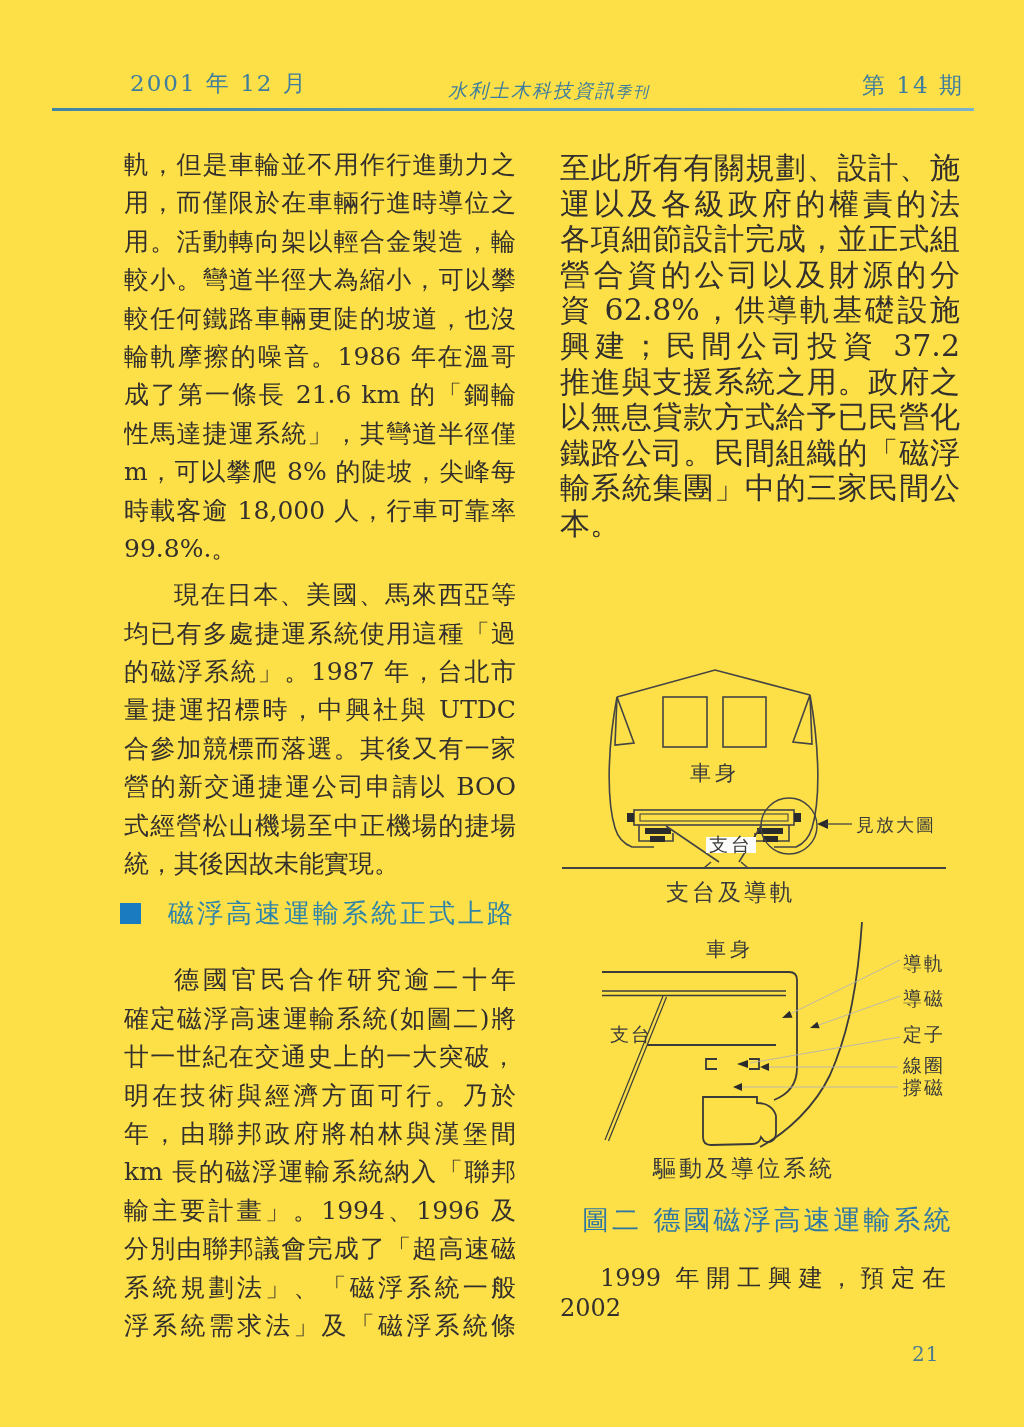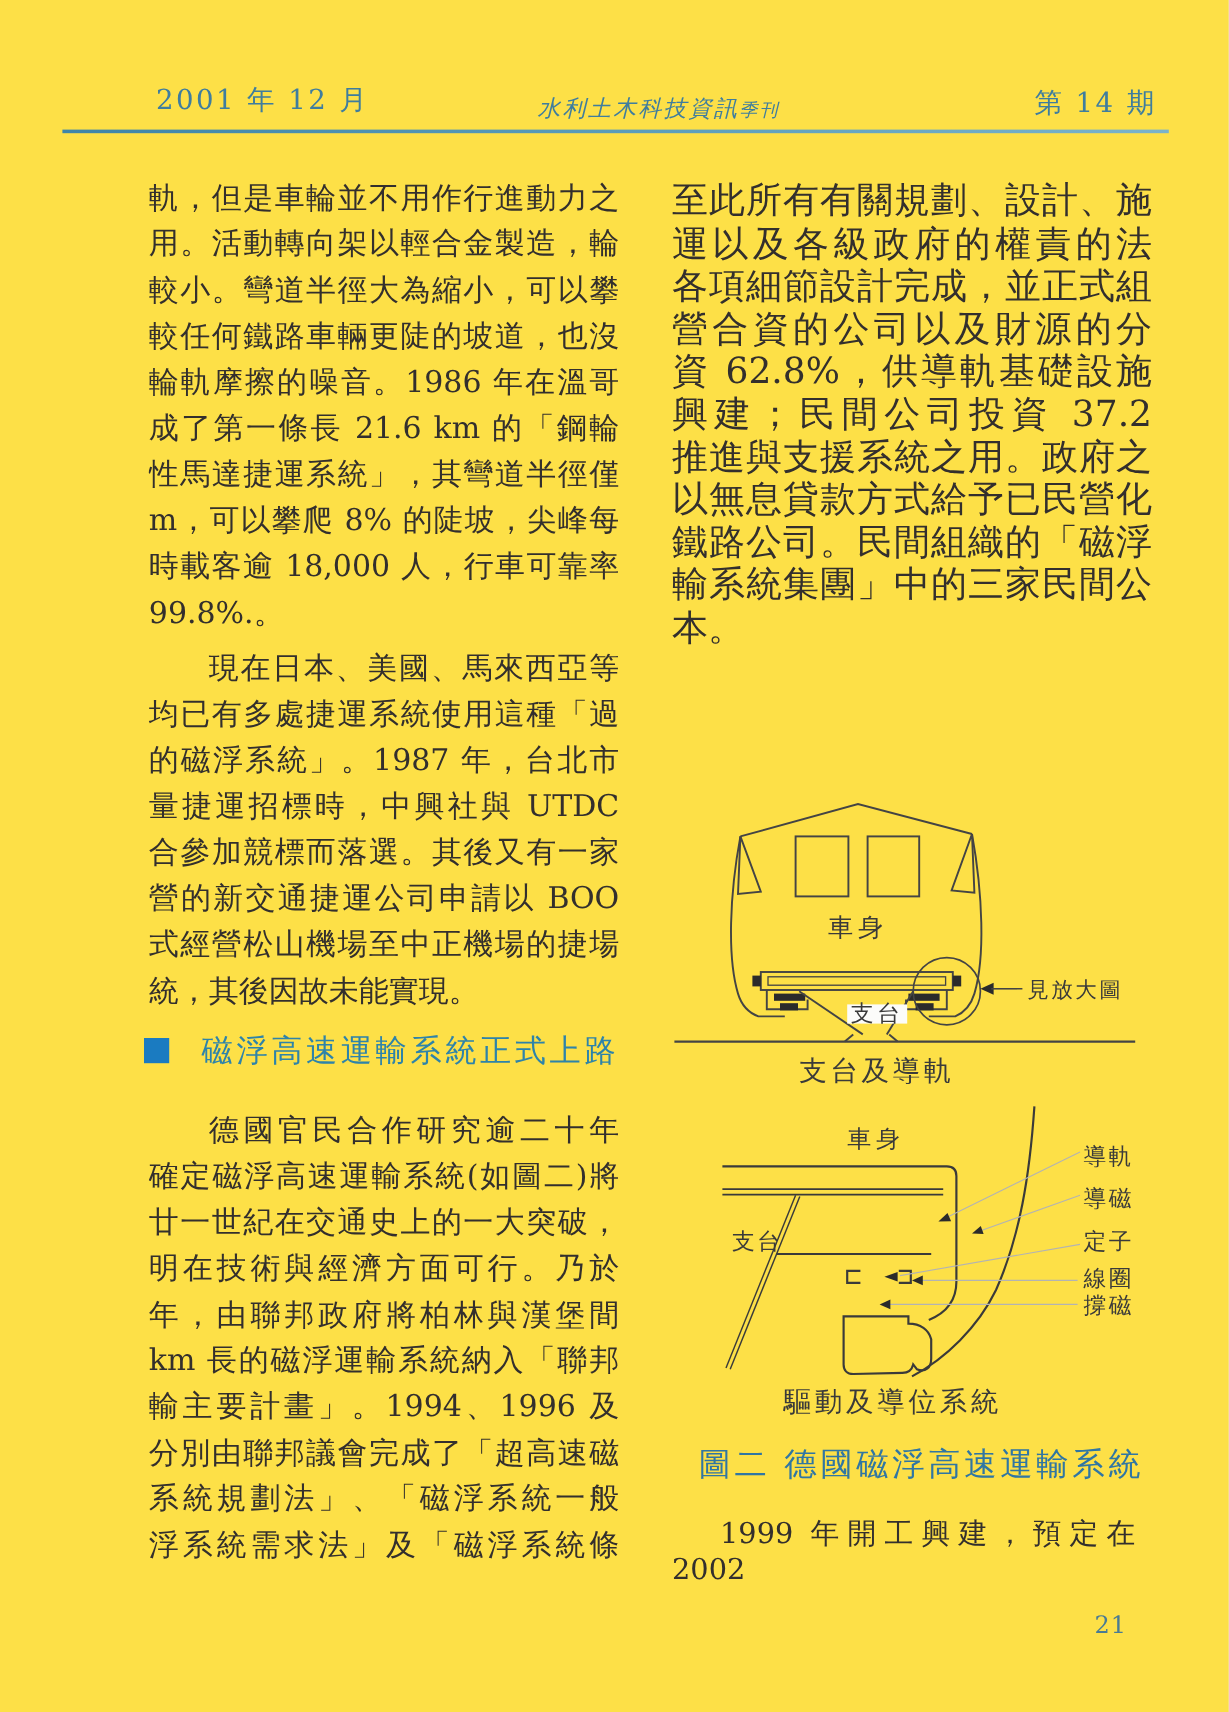--- a/index.html
+++ b/index.html
@@ -55,20 +55,21 @@
 <div class="page">
 
   <div class="hdr-date">2001 年 12 月</div>
   <div class="hdr-title"><span>水利土木科技資訊</span><span class="suffix">季刊</span></div>
   <div class="hdr-issue">第 14 期</div>
   <div class="hdr-rule"></div>
 
   <div class="col col-left">
     <div>
       <div class="ln">軌，但是車輪並不用作行進動力之</div>
+      <div class="ln">用，而僅限於在車輛行進時導位之</div>
       <div class="ln">用。活動轉向架以輕合金製造，輪徑</div>
       <div class="ln">較小。彎道半徑大為縮小，可以攀爬</div>
       <div class="ln">較任何鐵路車輛更陡的坡道，也沒有</div>
       <div class="ln">輪軌摩擦的噪音。1986 年在溫哥華完</div>
       <div class="ln">成了第一條長 21.6 km 的「鋼輪式線</div>
       <div class="ln">性馬達捷運系統」，其彎道半徑僅 35</div>
       <div class="ln">m，可以攀爬 8% 的陡坡，尖峰每小</div>
       <div class="ln">時載客逾 18,000 人，行車可靠率高達</div>
       <div class="ln last">99.8%.。</div>
     </div>

